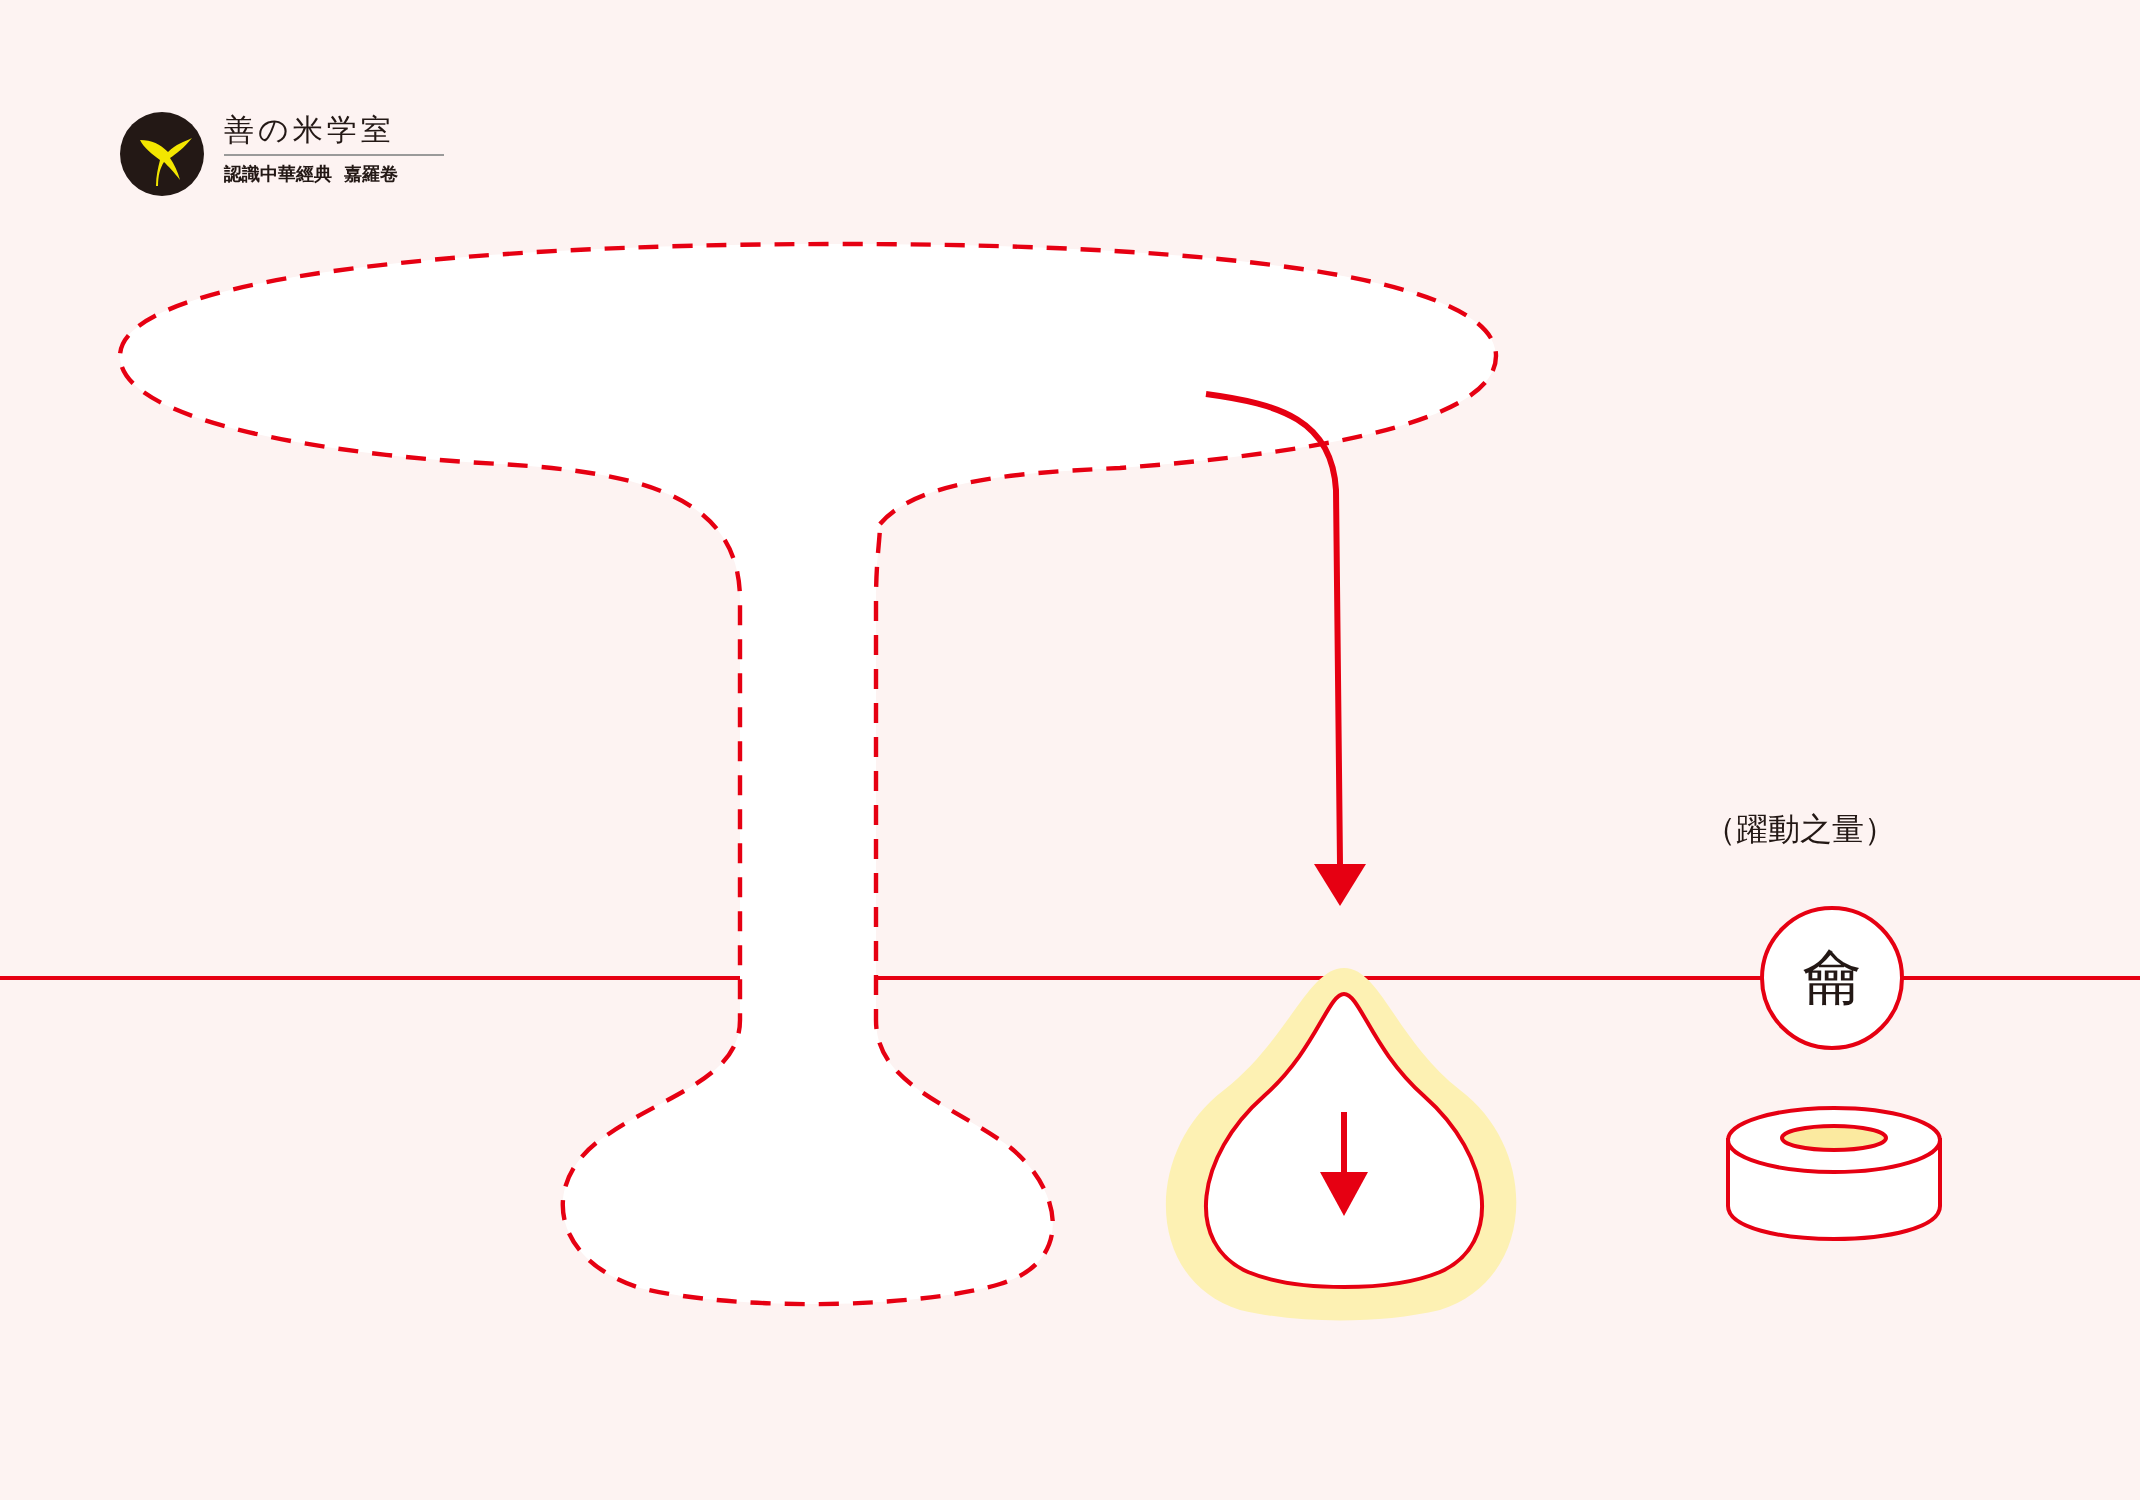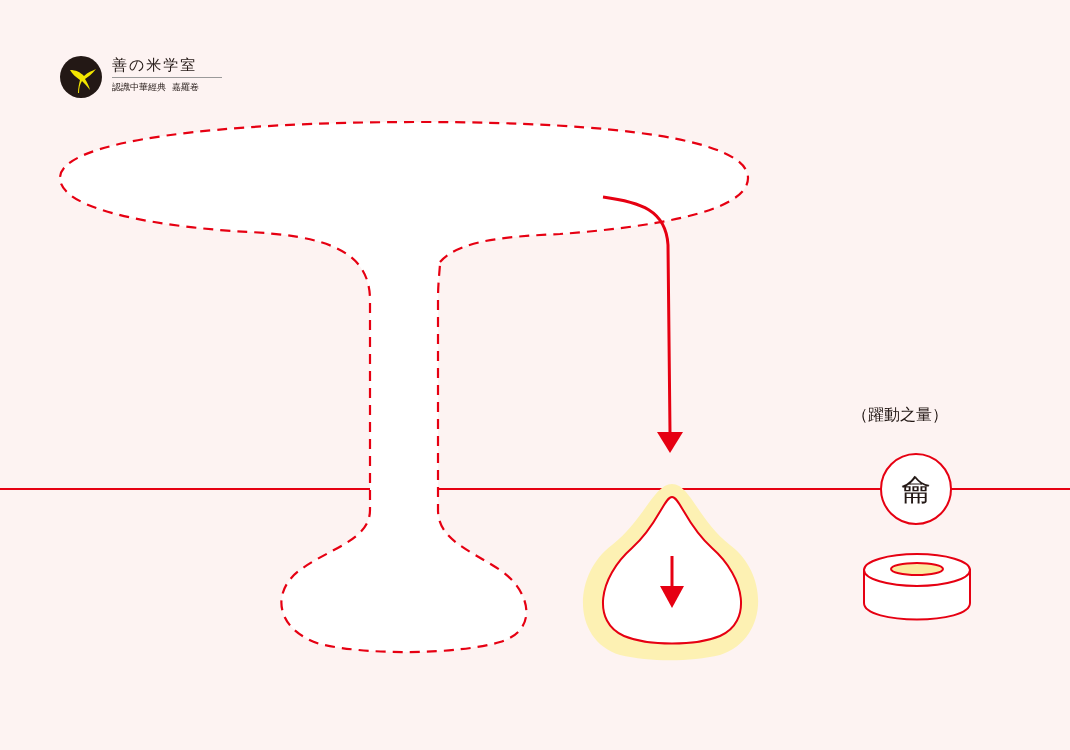--- a/index.html
+++ b/index.html
@@ -1,21 +1,21 @@
 <!DOCTYPE html>
 <html><head>
 <meta charset="utf-8">
 <style>
   html, body { margin:0; padding:0; }
   body { width:1070px; height:750px; background:#fdf3f2; position:relative; overflow:hidden; font-family:"DejaVu Sans", sans-serif; }
   .logo { position:absolute; left:60px; top:56px; width:170px; height:44px; }
   .logo-circle { position:absolute; left:0; top:0; width:42px; height:42px; border-radius:50%; background:#231815; }
   .logo-title { position:absolute; left:52px; top:0; font-family:"DejaVu Serif", serif; font-size:15px; color:#231815; letter-spacing:2px; white-space:nowrap;text-align:center; }
   .logo-rule { position:absolute; left:52px; top:21px; width:110px; height:1px; background:#9a9a9a; }
-  .logo-sub { position:absolute; left:52px; top:25px; font-size:9px; font-weight:normal; color:#231815; white-space:nowrap; }
+  .logo-sub { position:absolute; left:52px; top:25px; font-size:9px; font-weight:bold; color:#231815; white-space:nowrap; }
   .logo-sub span { margin-left:6px; }
   svg.stage { position:absolute; left:0; top:0; }
   .label { position:absolute; left:852px; top:405px; font-size:16px; color:#231815; white-space:nowrap; }
   .glyph { position:absolute; left:882px; top:458px; width:68px; height:64px; text-align:center; line-height:64px; font-size:30px; color:#231815; }
 </style>
 </head>
 <body>
 
 <div class="logo">
   <div class="logo-circle">

